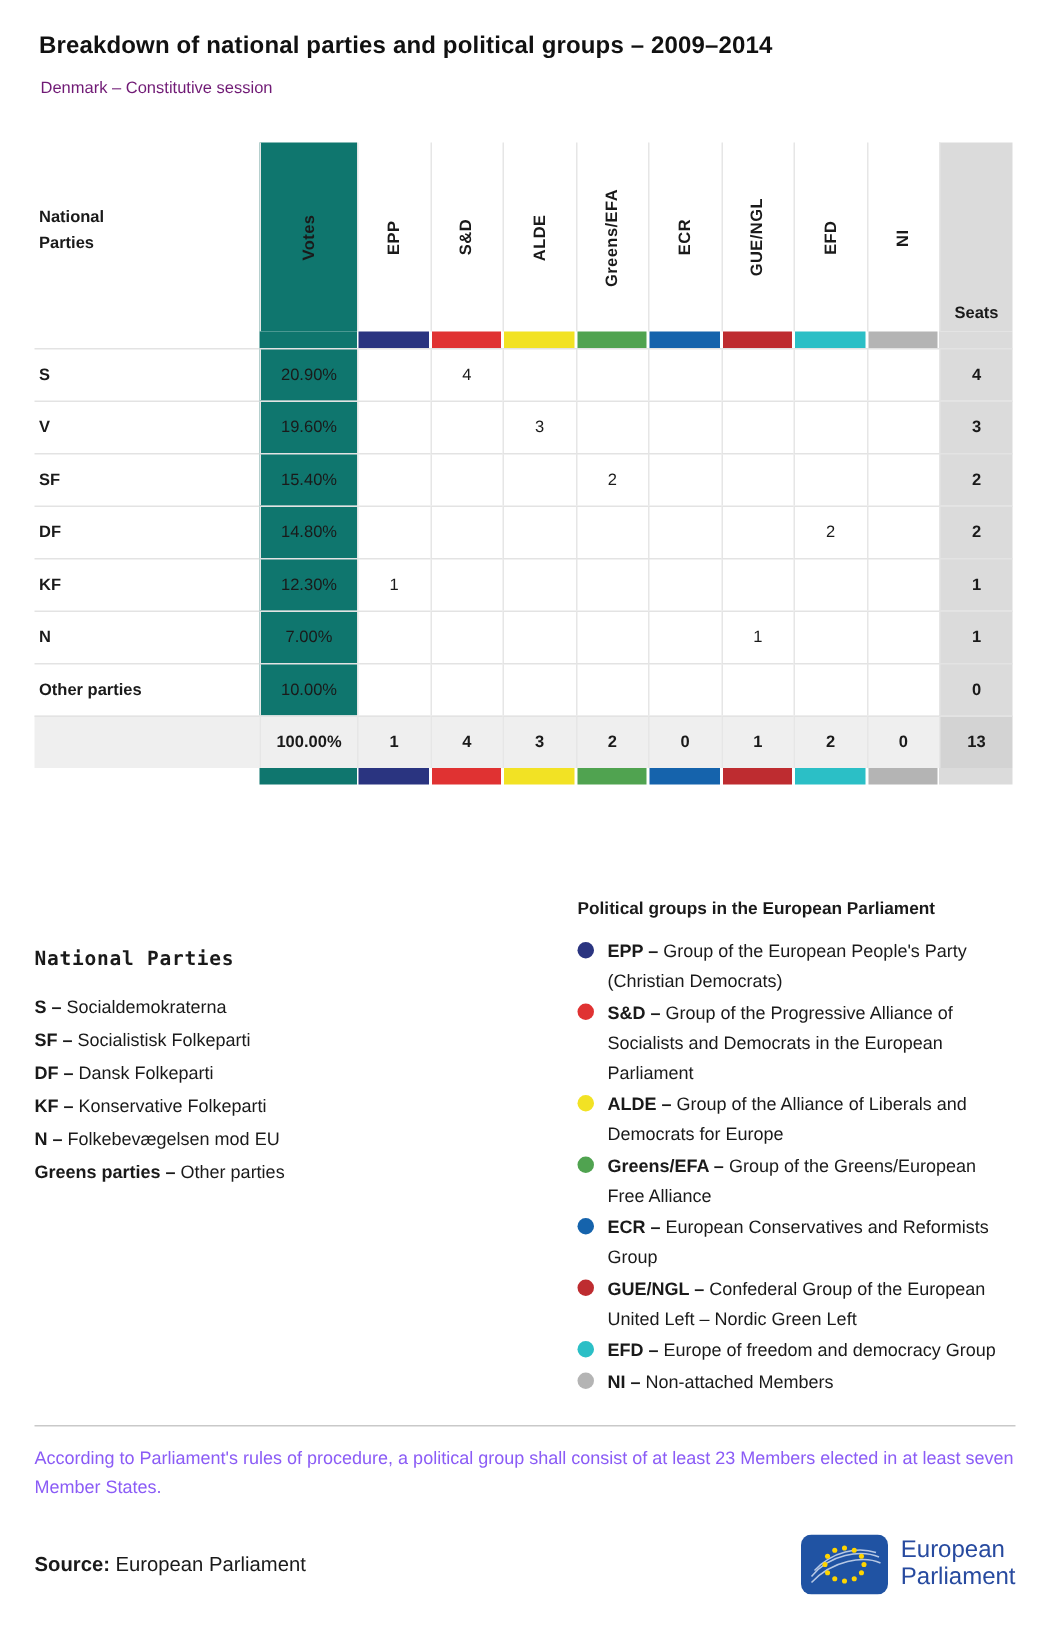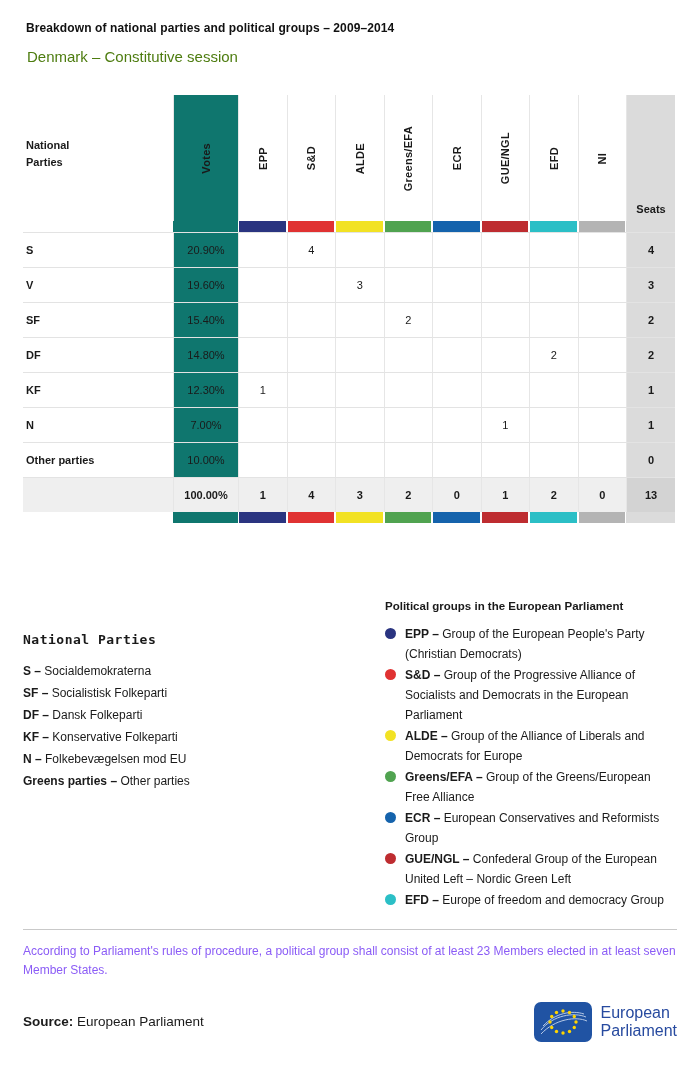--- a/index.html
+++ b/index.html
@@ -5,22 +5,22 @@
   * { box-sizing: border-box; margin: 0; padding: 0; }
   body {
     width: 700px; height: 1089px; background: #ffffff;
     font-family: "Liberation Sans", sans-serif; color: #1a1a1a;
     overflow: hidden;
   }
   .page { padding: 0 23px; }
 
   
   .hdr { padding-top: 21px; }
-  .title { font-size: 12px; font-weight: 700; line-height: 1.2; color: #111; margin: 0 0 13px 3px; letter-spacing: .1px; }
-  .subtitle { font-size: 15px; font-weight: 400; line-height: 1.2; color: #4d7c0f; margin-left: 4px; }
+  .title { font-size: 16px; font-weight: 700; line-height: 1.2; color: #111; margin: 0 0 13px 3px; letter-spacing: .1px; }
+  .subtitle { font-size: 11px; font-weight: 400; line-height: 1.2; color: #701a75; margin-left: 4px; }
 
   
   .ep-table {
     margin-top: 29px;
     display: grid;
     grid-template-columns: 150px 65px repeat(8, 48.5px) 49px;
     grid-template-rows: 126px 11px repeat(7, 35px) 35px 11px;
     font-size: 11px;
   }
   .ep-table > div { min-width: 0; }
@@ -290,20 +290,24 @@
             <span class="dot" style="background: rgb(21, 99, 172);"></span>
             <span class="lg-text"><b>ECR – </b>European Conservatives and Reformists Group</span>
           </div>
           <div class="lg-item">
             <span class="dot" style="background: rgb(190, 44, 48);"></span>
             <span class="lg-text"><b>GUE/NGL – </b>Confederal Group of the European United Left – Nordic Green Left</span>
           </div>
           <div class="lg-item">
             <span class="dot" style="background: rgb(43, 191, 198);"></span>
             <span class="lg-text"><b>EFD – </b>Europe of freedom and democracy Group</span>
+          </div>
+          <div class="lg-item">
+            <span class="dot" style="background: rgb(180, 180, 180);"></span>
+            <span class="lg-text"><b>NI – </b>Non-attached Members</span>
           </div>
         </div>
     </div>
   </div>
 
   <div class="footnote">According to Parliament's rules of procedure, a political group shall consist of at least 23 Members elected in at least seven Member States.</div>
 
   <div class="footer">
     <div class="source">
       <b>Source:</b>

